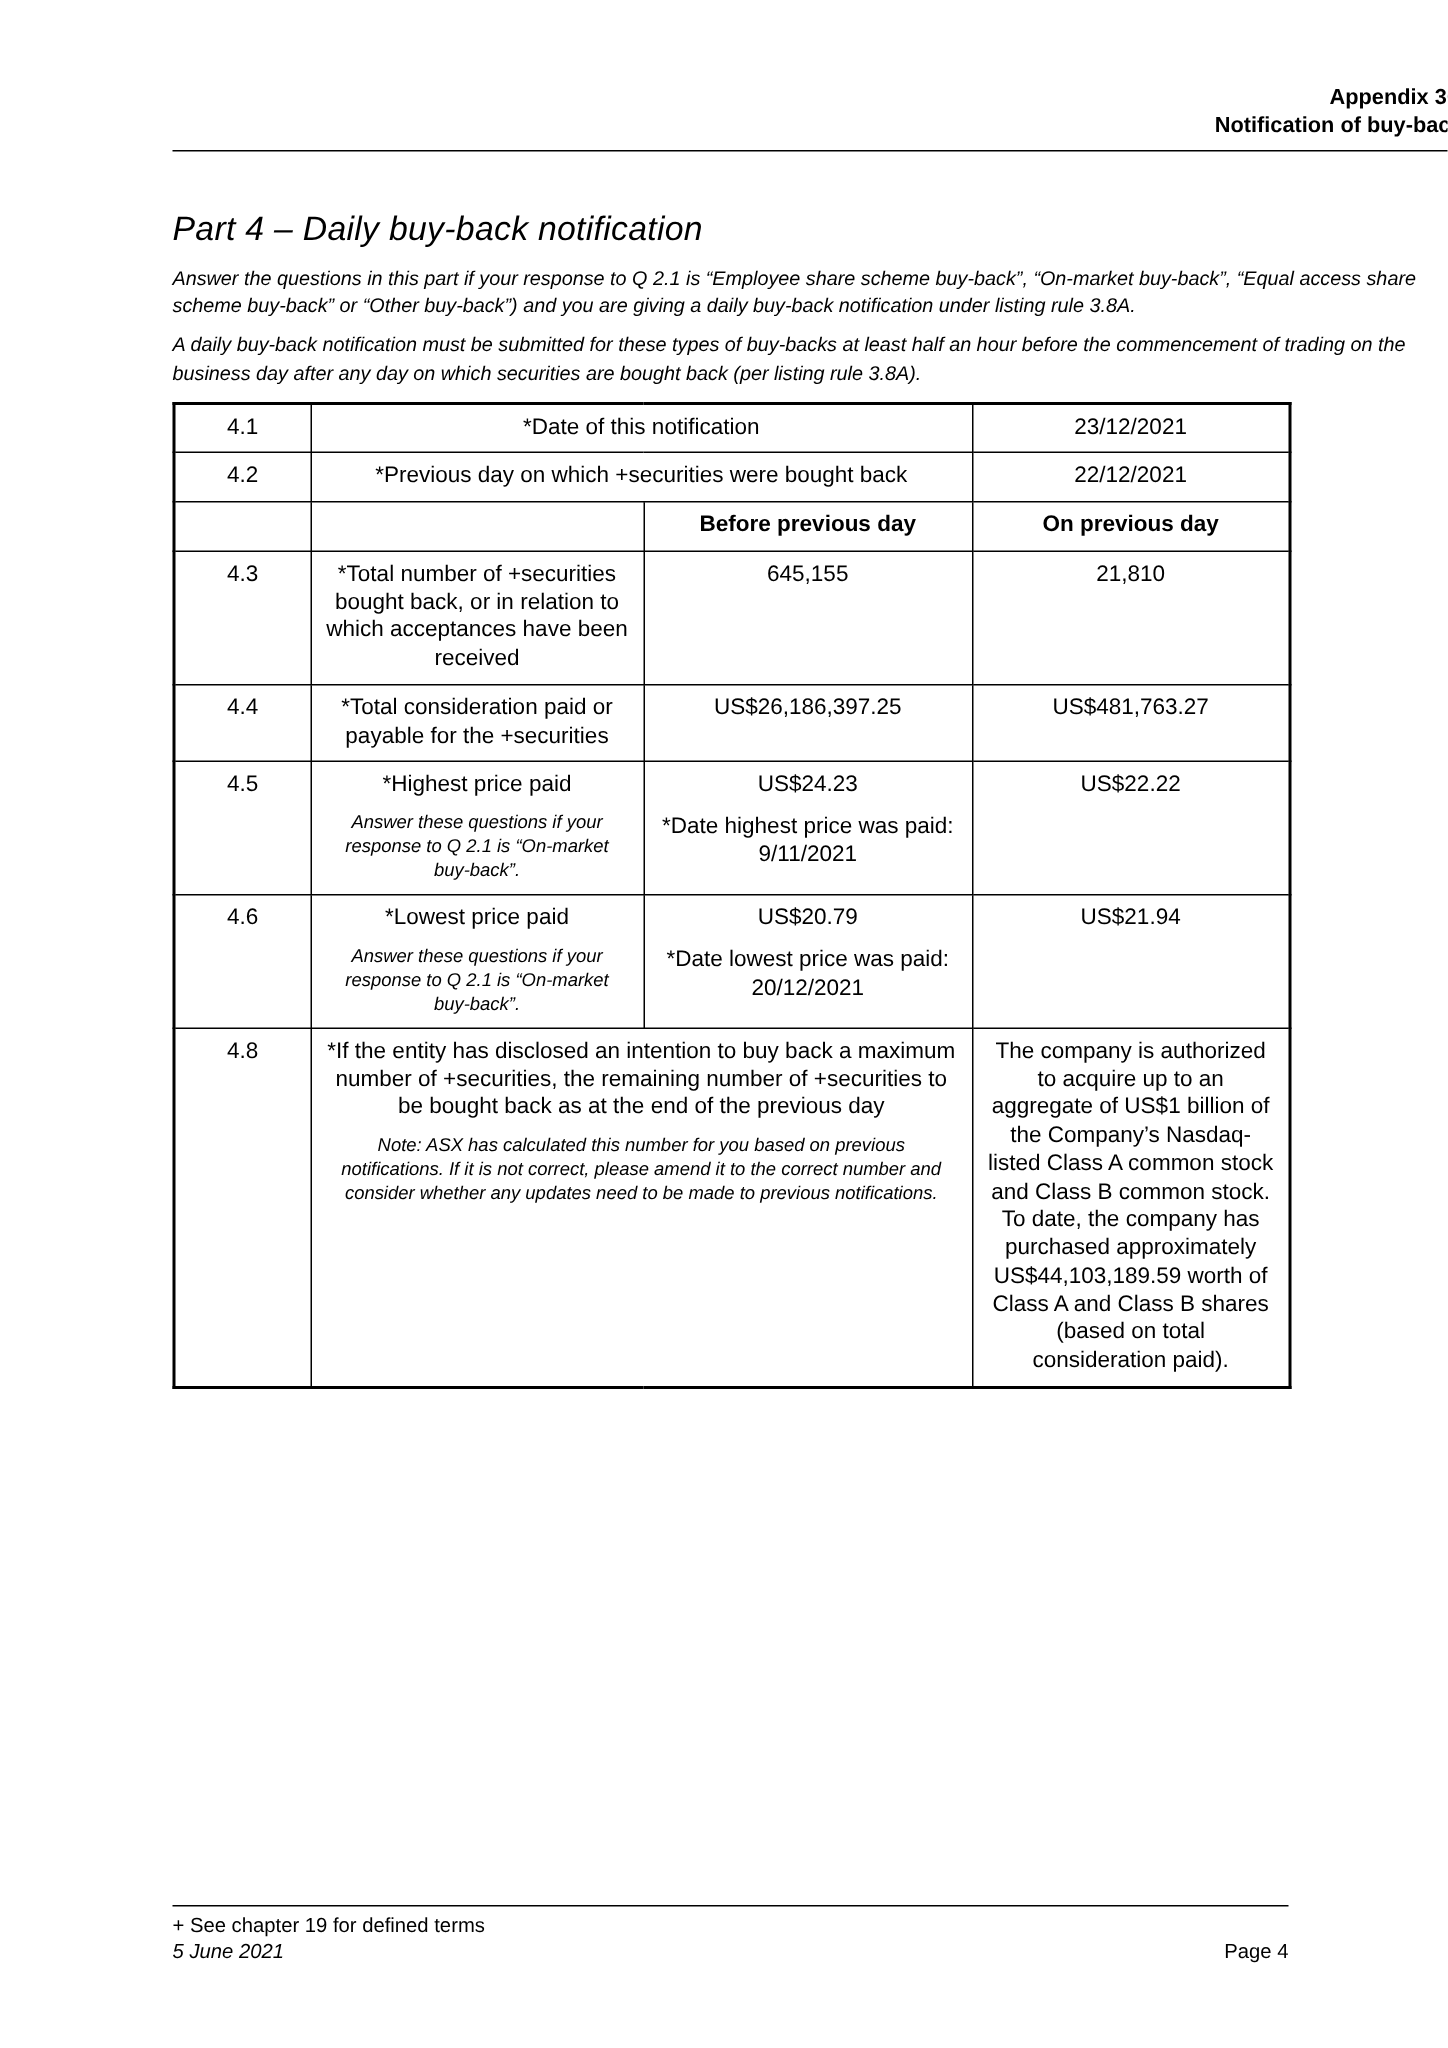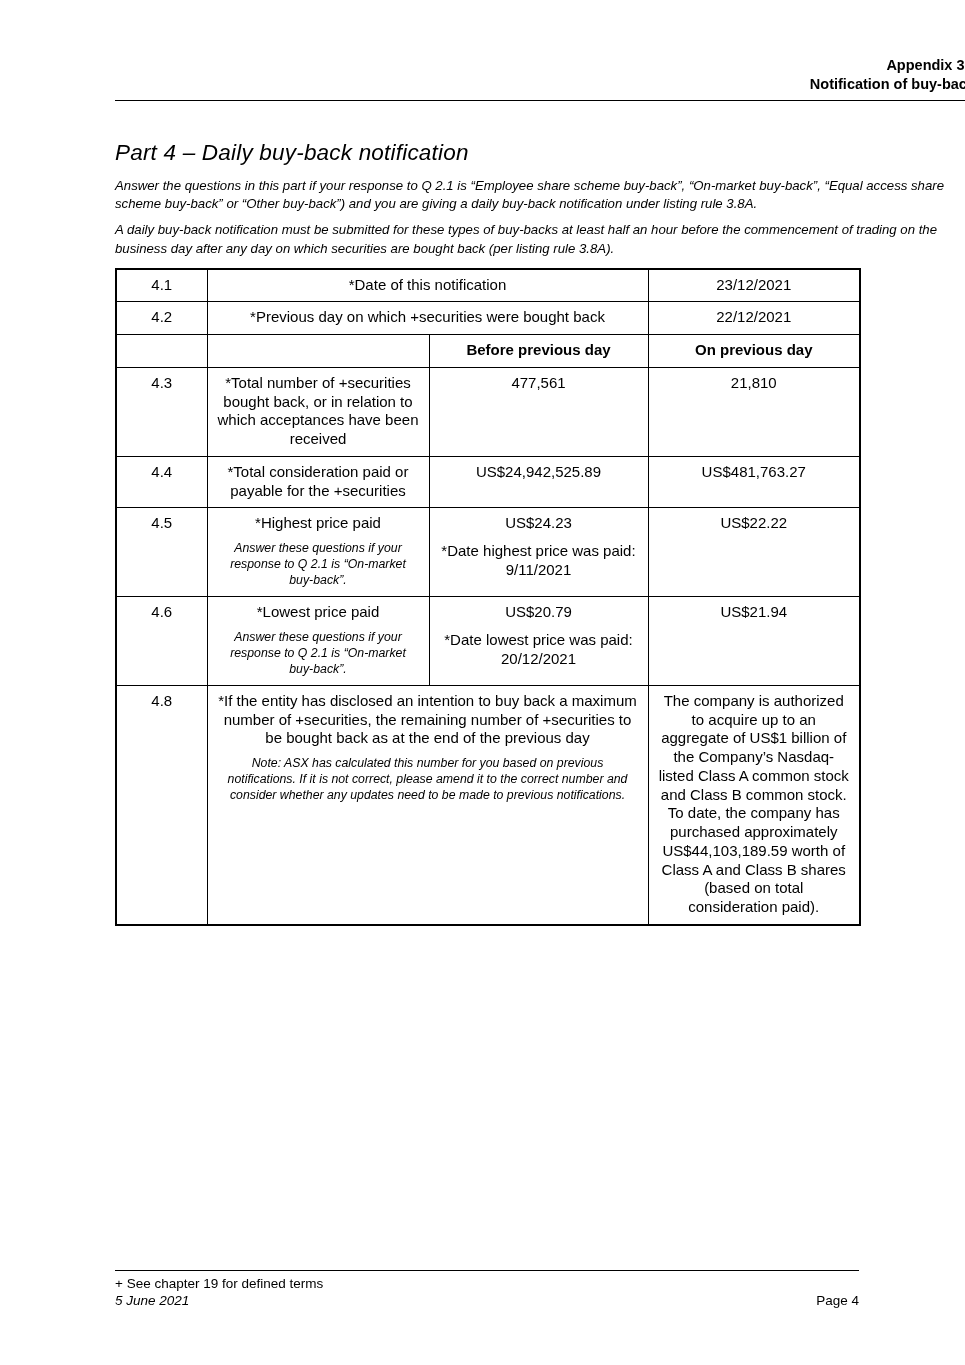--- a/index.html
+++ b/index.html
@@ -155,27 +155,27 @@
         </tr>
         <tr>
           <td></td>
           <td></td>
           <td class="hdr">Before previous day</td>
           <td class="hdr">On previous day</td>
         </tr>
         <tr>
           <td>4.3</td>
           <td class="tall-row">*Total number of +securities bought back, or in relation to which acceptances have been received</td>
-          <td>477,561</td>
+          <td>645,155</td>
           <td>21,810</td>
         </tr>
         <tr>
           <td>4.4</td>
           <td>*Total consideration paid or payable for the +securities</td>
-          <td>US$24,942,525.89</td>
+          <td>US$26,186,397.25</td>
           <td>US$481,763.27</td>
         </tr>
         <tr>
           <td>4.5</td>
           <td>
             <div>*Highest price paid</div>
             <div class="cell-note">Answer these questions if your response to Q 2.1 is “On-market buy-back”.</div>
           </td>
           <td>
             <div>US$24.23</div>

